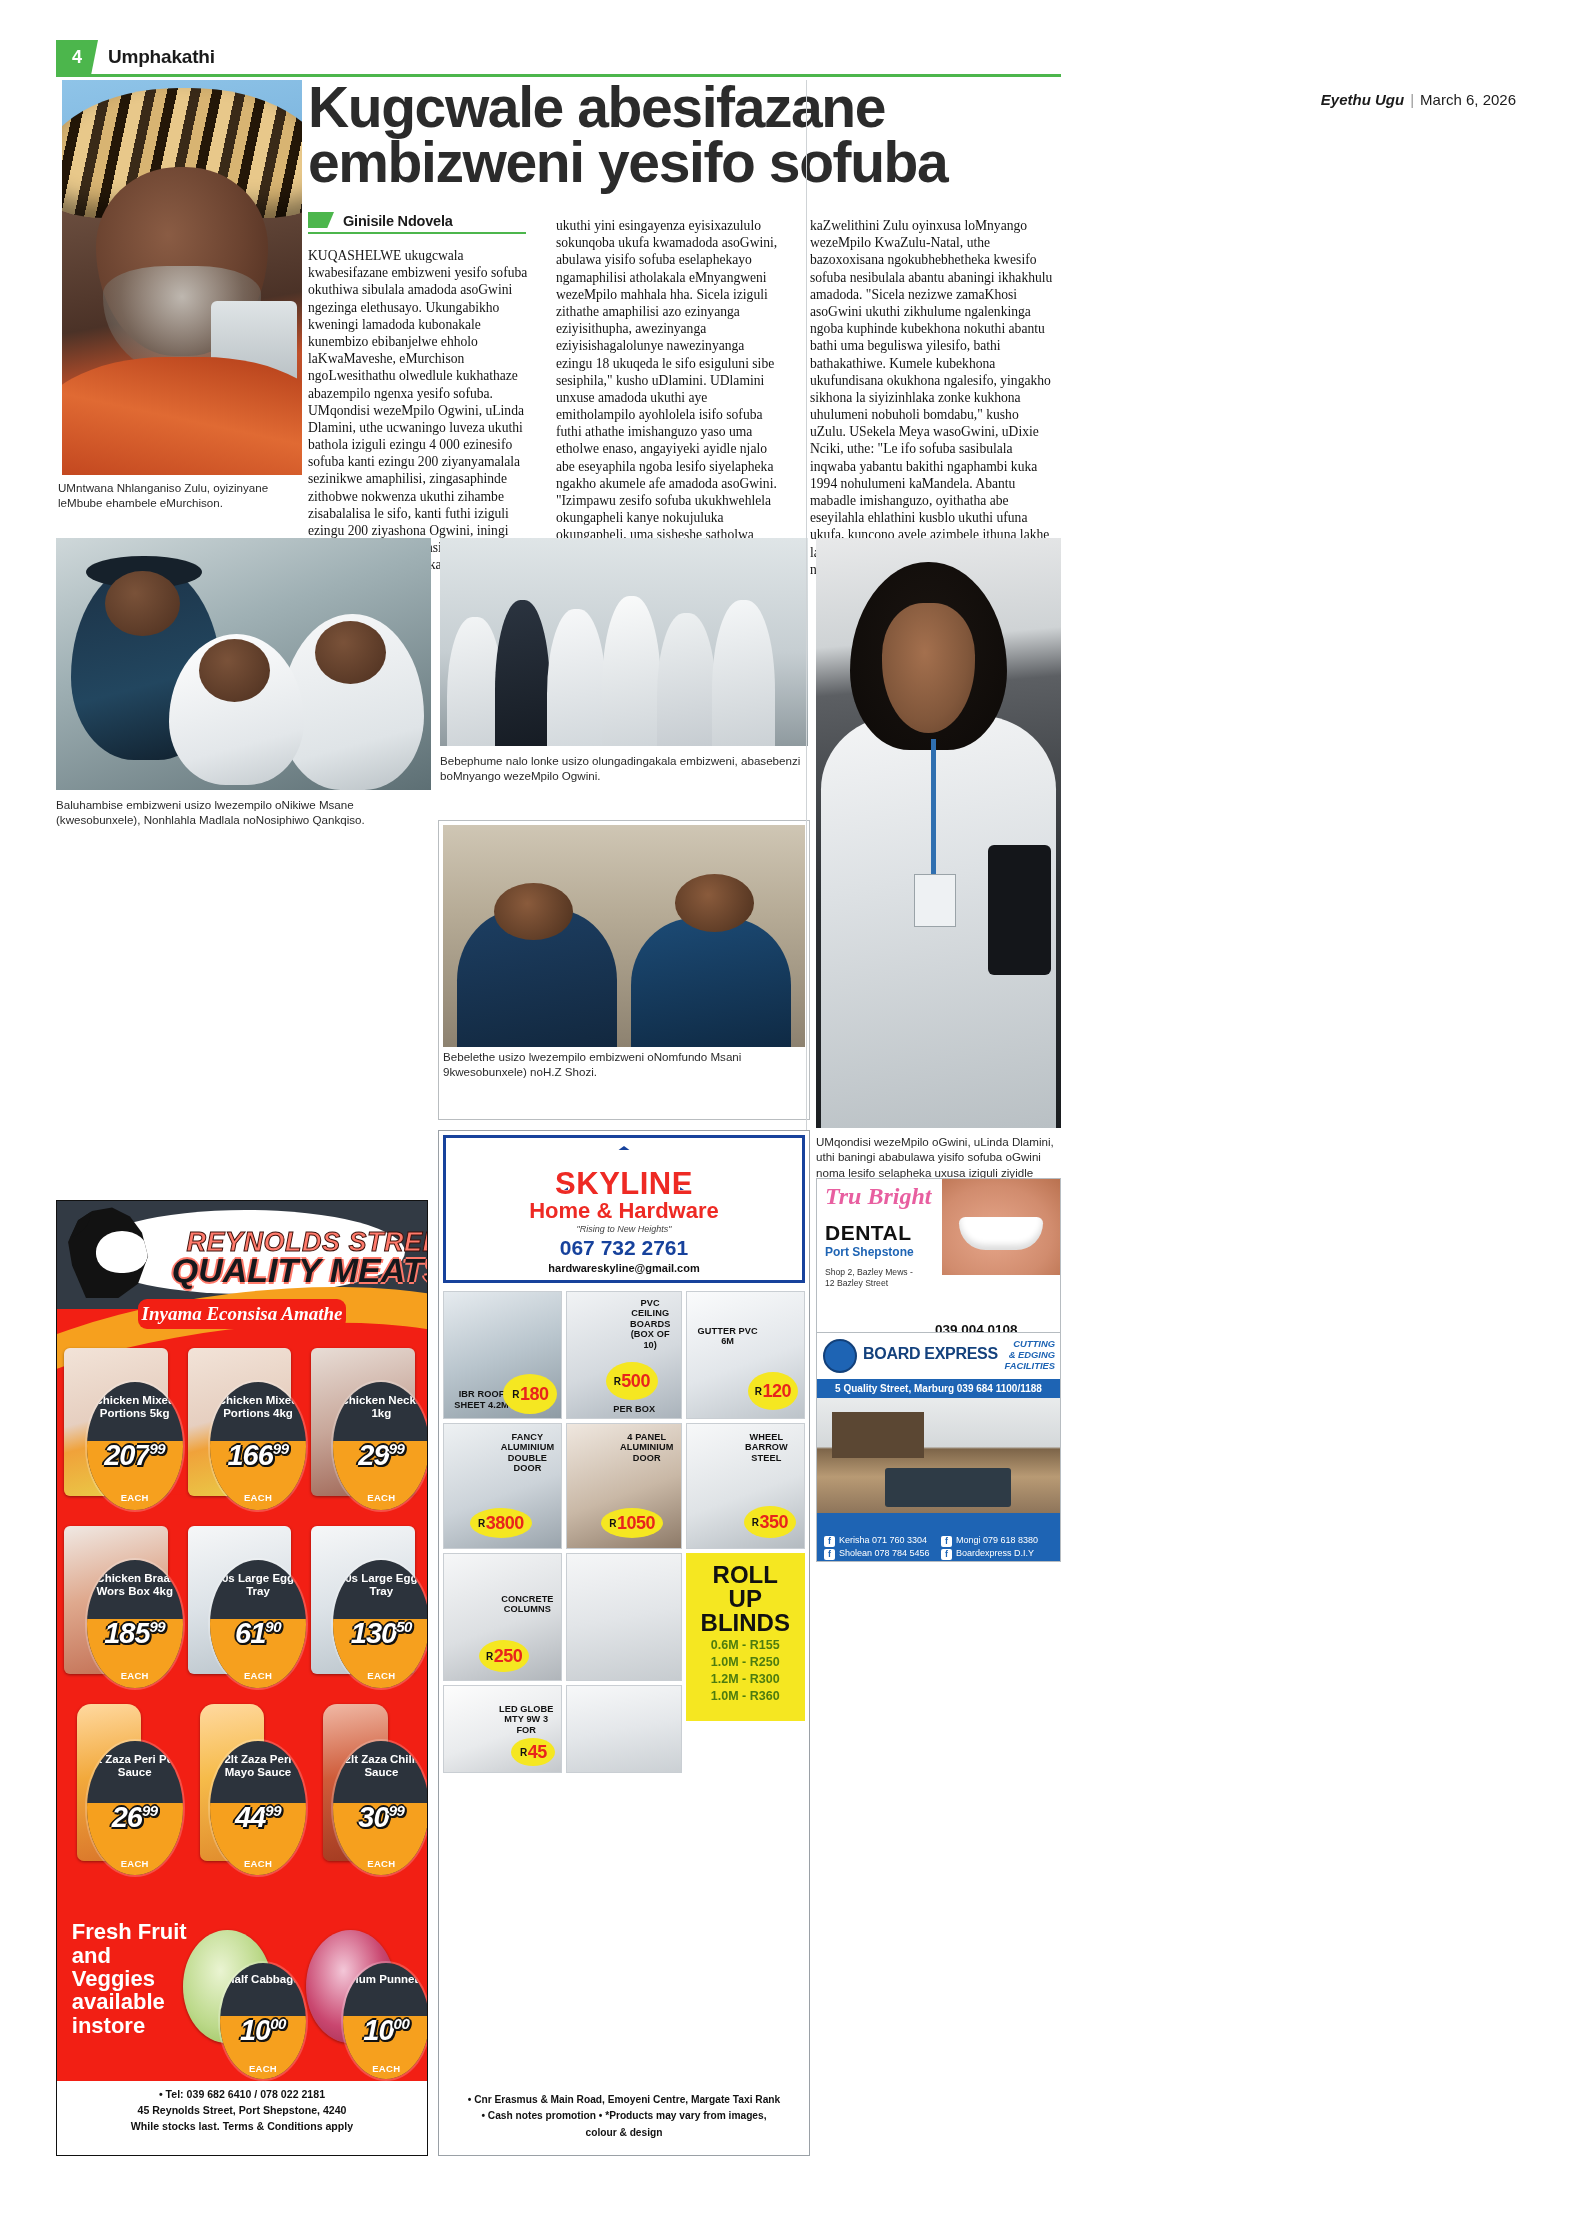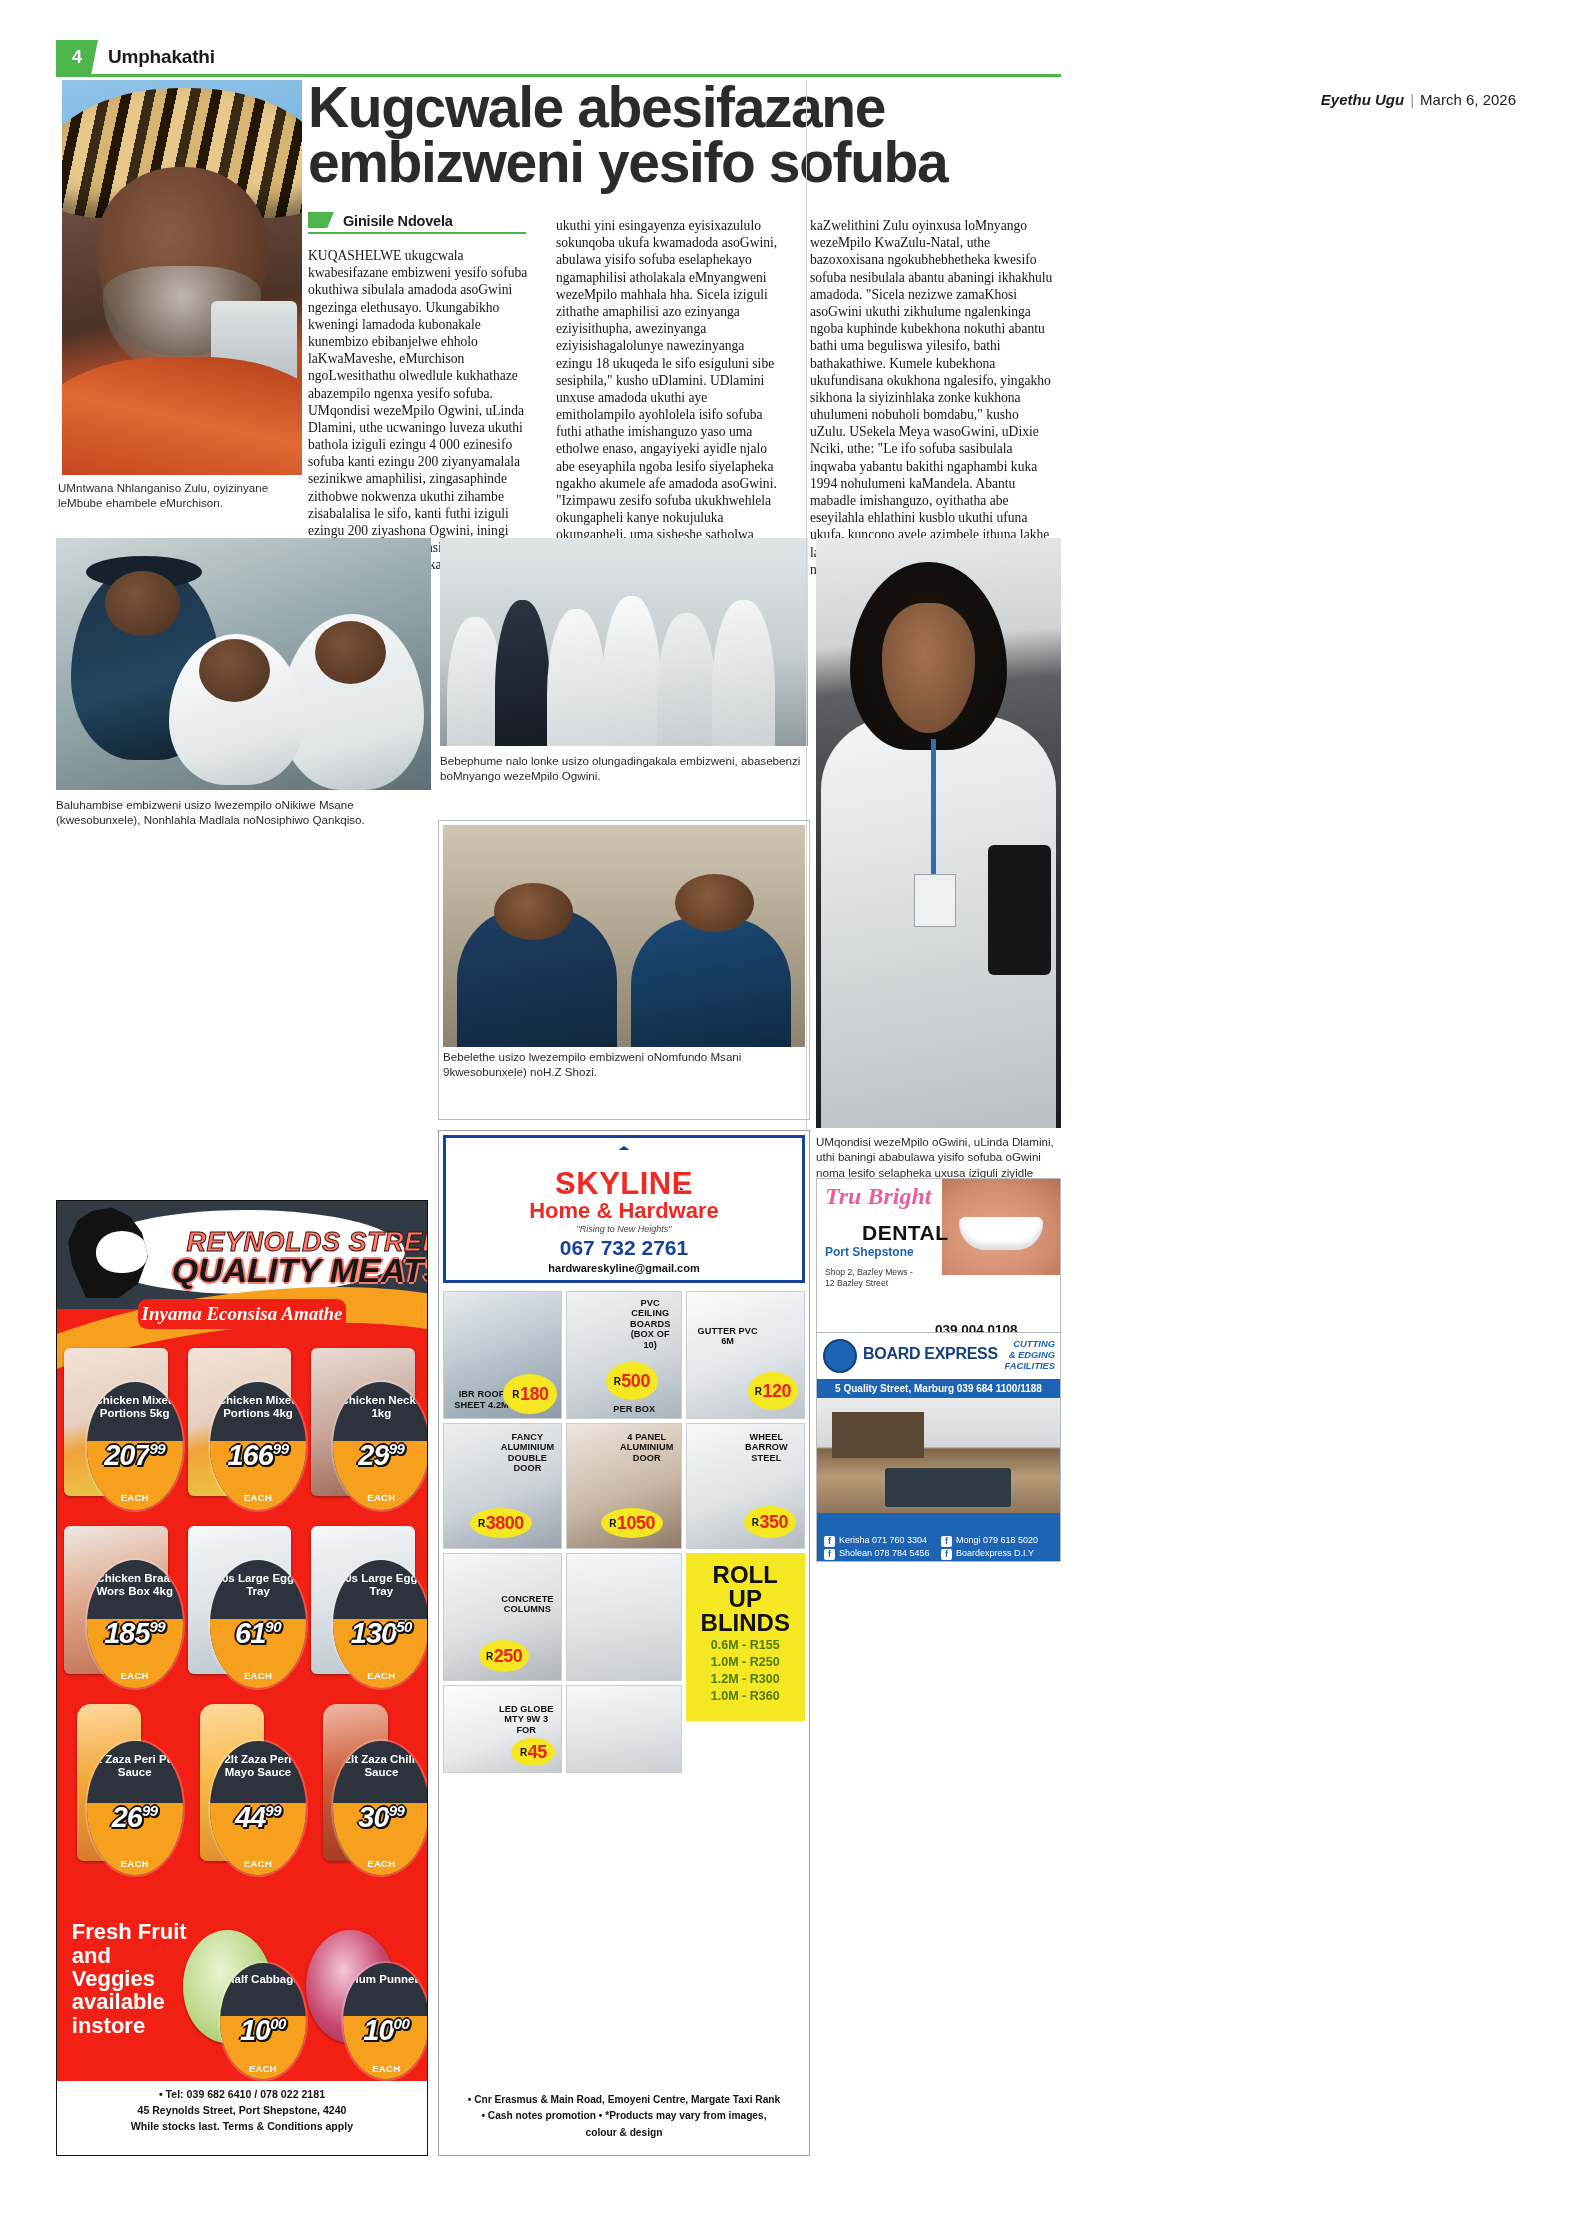--- a/index.html
+++ b/index.html
@@ -322,21 +322,21 @@
 
   
   #dentalad {
     position:absolute; left:816px; top:1178px; width:245px; height:168px;
     background:#fff; border:1px solid #b6bcc1; overflow:hidden;
   }
   #dentalad .tb {
     position:absolute; left:8px; top:4px; font-family:"Liberation Serif",serif;
     font-style:italic; font-size:24px; color:#e85fa0; font-weight:bold;
   }
-  #dentalad .dent { position:absolute; left:8px; top:42px; font-size:21px; font-weight:bold; color:#111; letter-spacing:0.5px;margin-left:37px; }
+  #dentalad .dent { position:absolute; left:8px; top:42px; font-size:21px; font-weight:bold; color:#111; letter-spacing:0.5px; }
   #dentalad .loc { position:absolute; left:8px; top:66px; font-size:12px; font-weight:bold; color:#1e64b4; }
   #dentalad .addr { position:absolute; left:8px; top:88px; font-size:8.6px; line-height:1.3; color:#333; }
   #dentalad .tel { position:absolute; left:118px; bottom:8px; font-size:13.5px; font-weight:bold; color:#111; }
   #dentalad .smile {
     position:absolute; right:0; top:0; width:118px; height:96px;
     background:radial-gradient(ellipse at 44% 58%,#e6a68a 0%,#d18c6e 62%,#b9714f 100%);
   }
   #dentalad .smile::after {
     content:""; position:absolute; left:14%; top:40%; width:72%; height:34%;
     background:#fff; border-radius:8px 8px 34px 34px;
@@ -708,17 +708,17 @@
       <span>FACILITIES</span>
     </div>
   </div>
   <div class="bluebar">5 Quality Street, Marburg  039 684 1100/1188</div>
   <div class="kitchen">
     <div class="cab"></div>
     <div class="isl"></div>
   </div>
   <div class="contacts">
     <span>Kerisha 071 760 3304</span>
-    <span>Mongi 079 618 5020</span>
+    <span>Mongi 079 618 8380</span>
     <span>Sholean 078 784 5456</span>
     <span>Boardexpress D.I.Y</span>
   </div>
 </div>
 
 </body></html>

